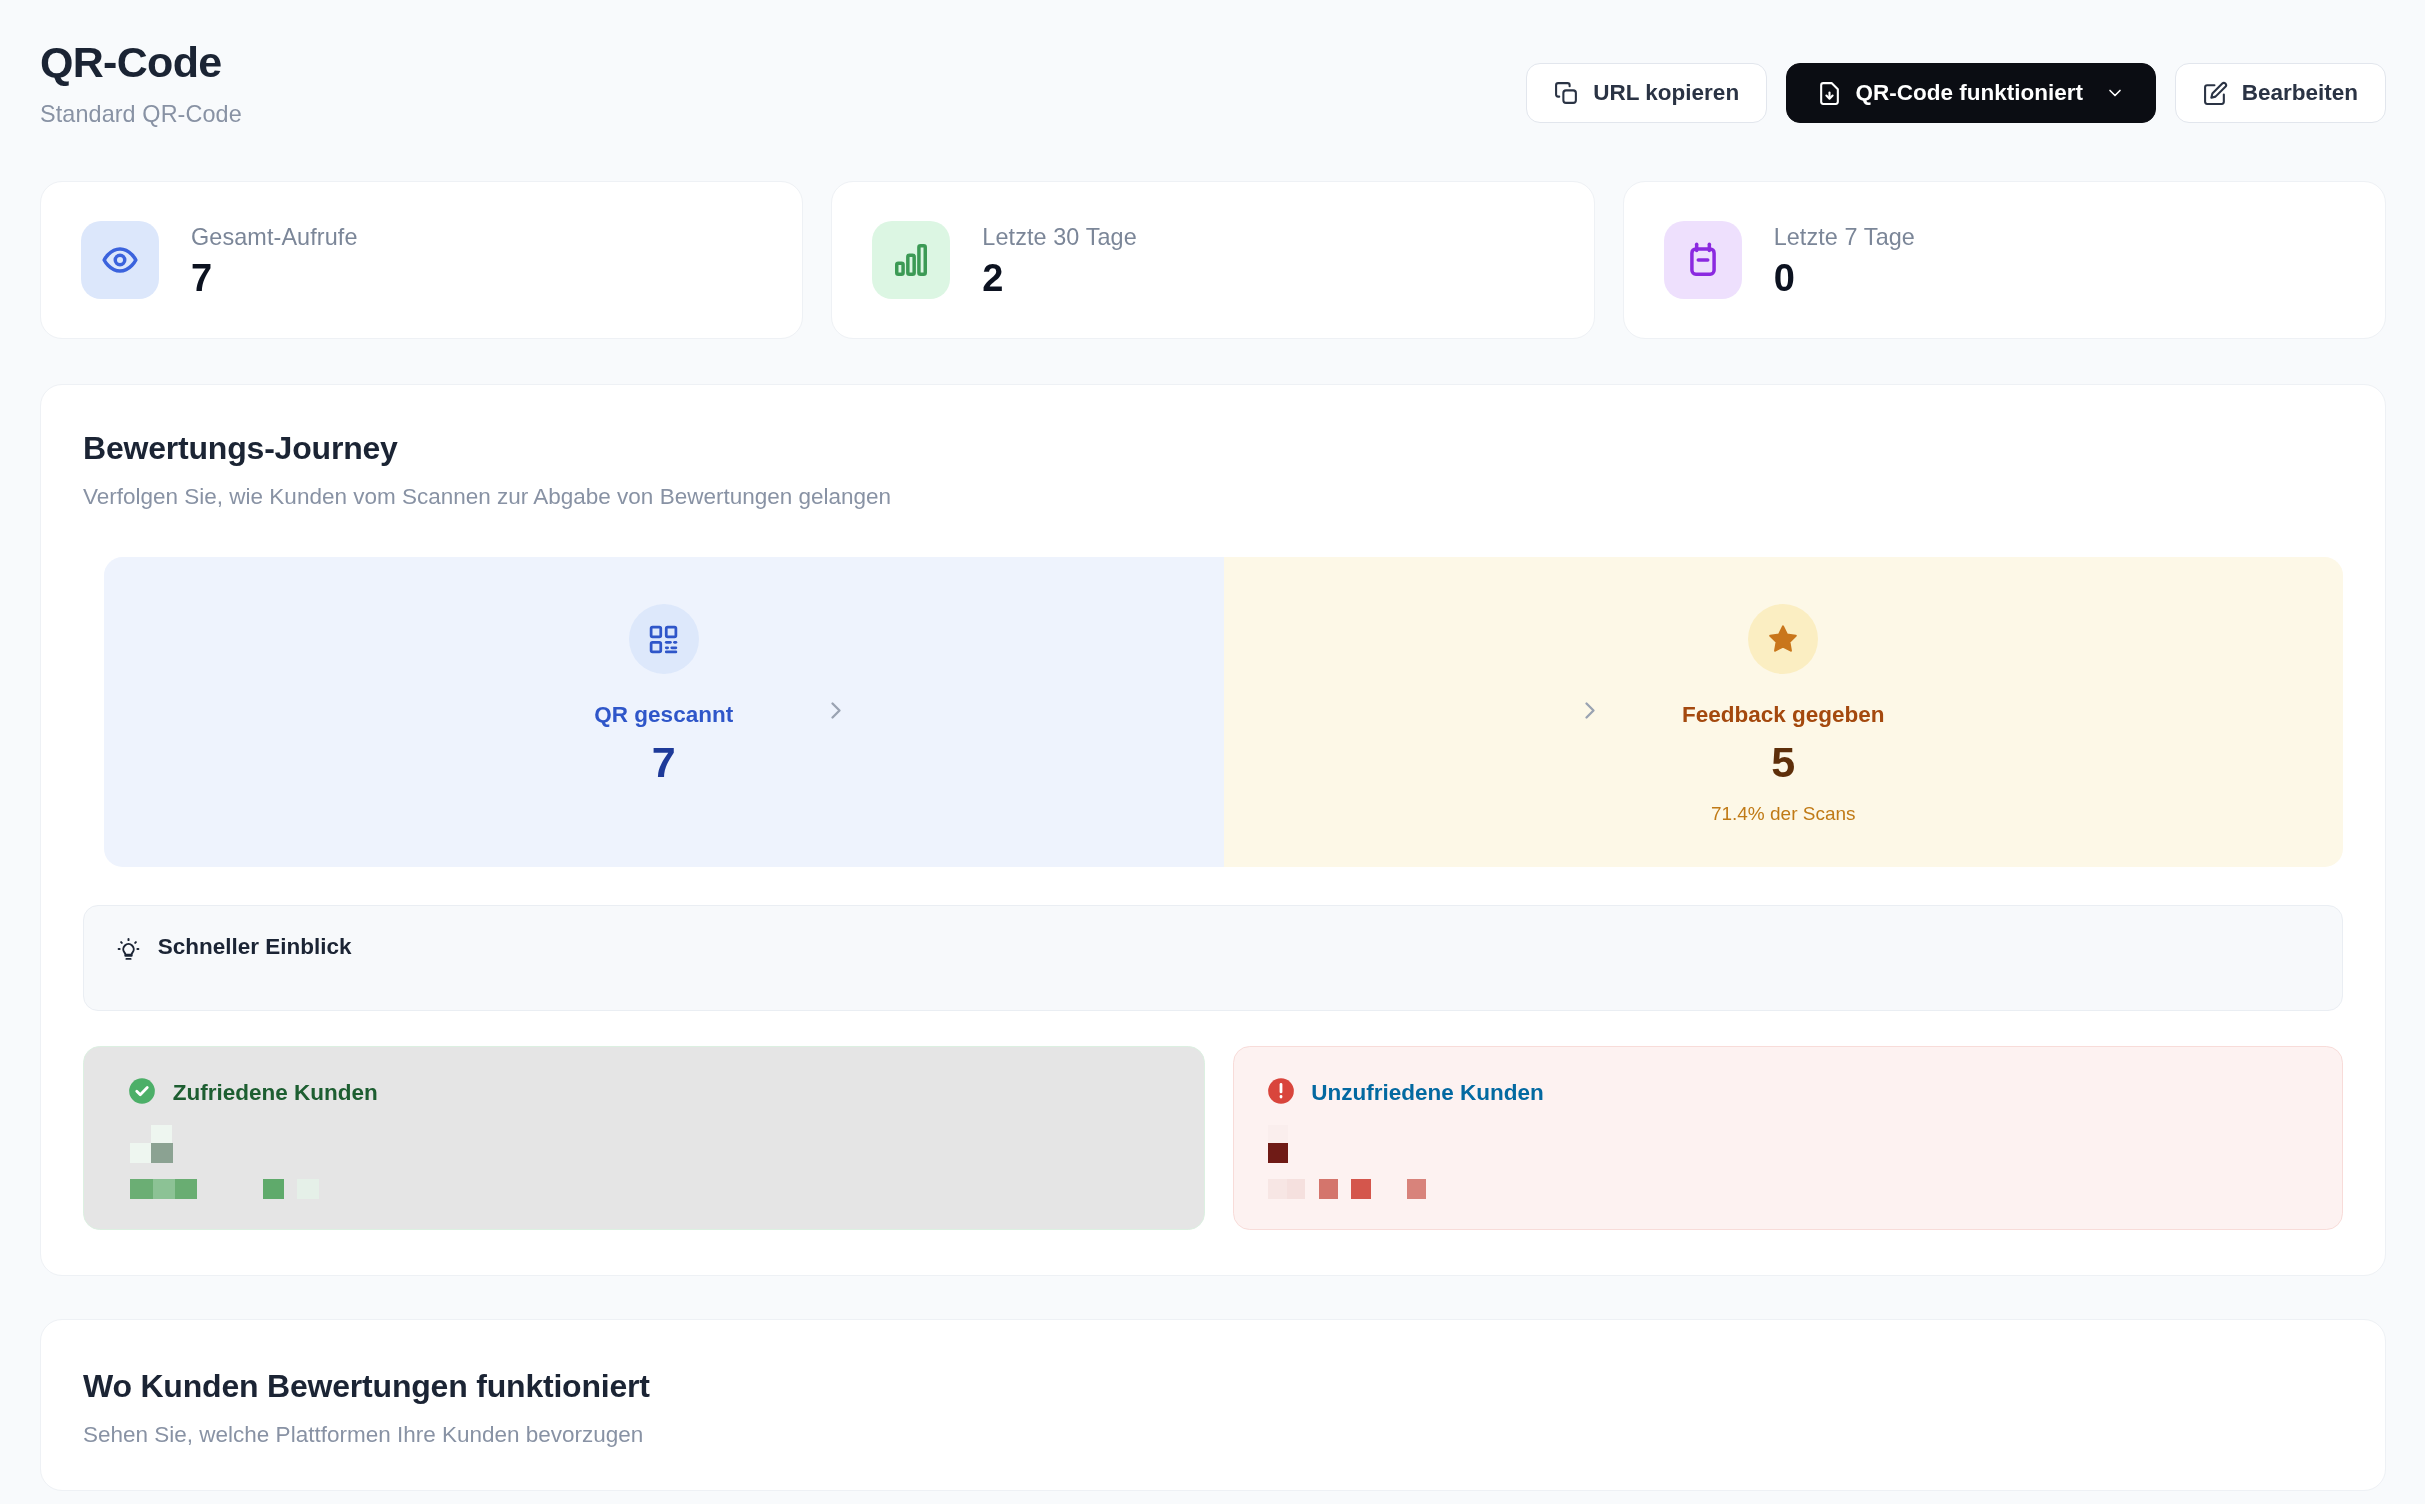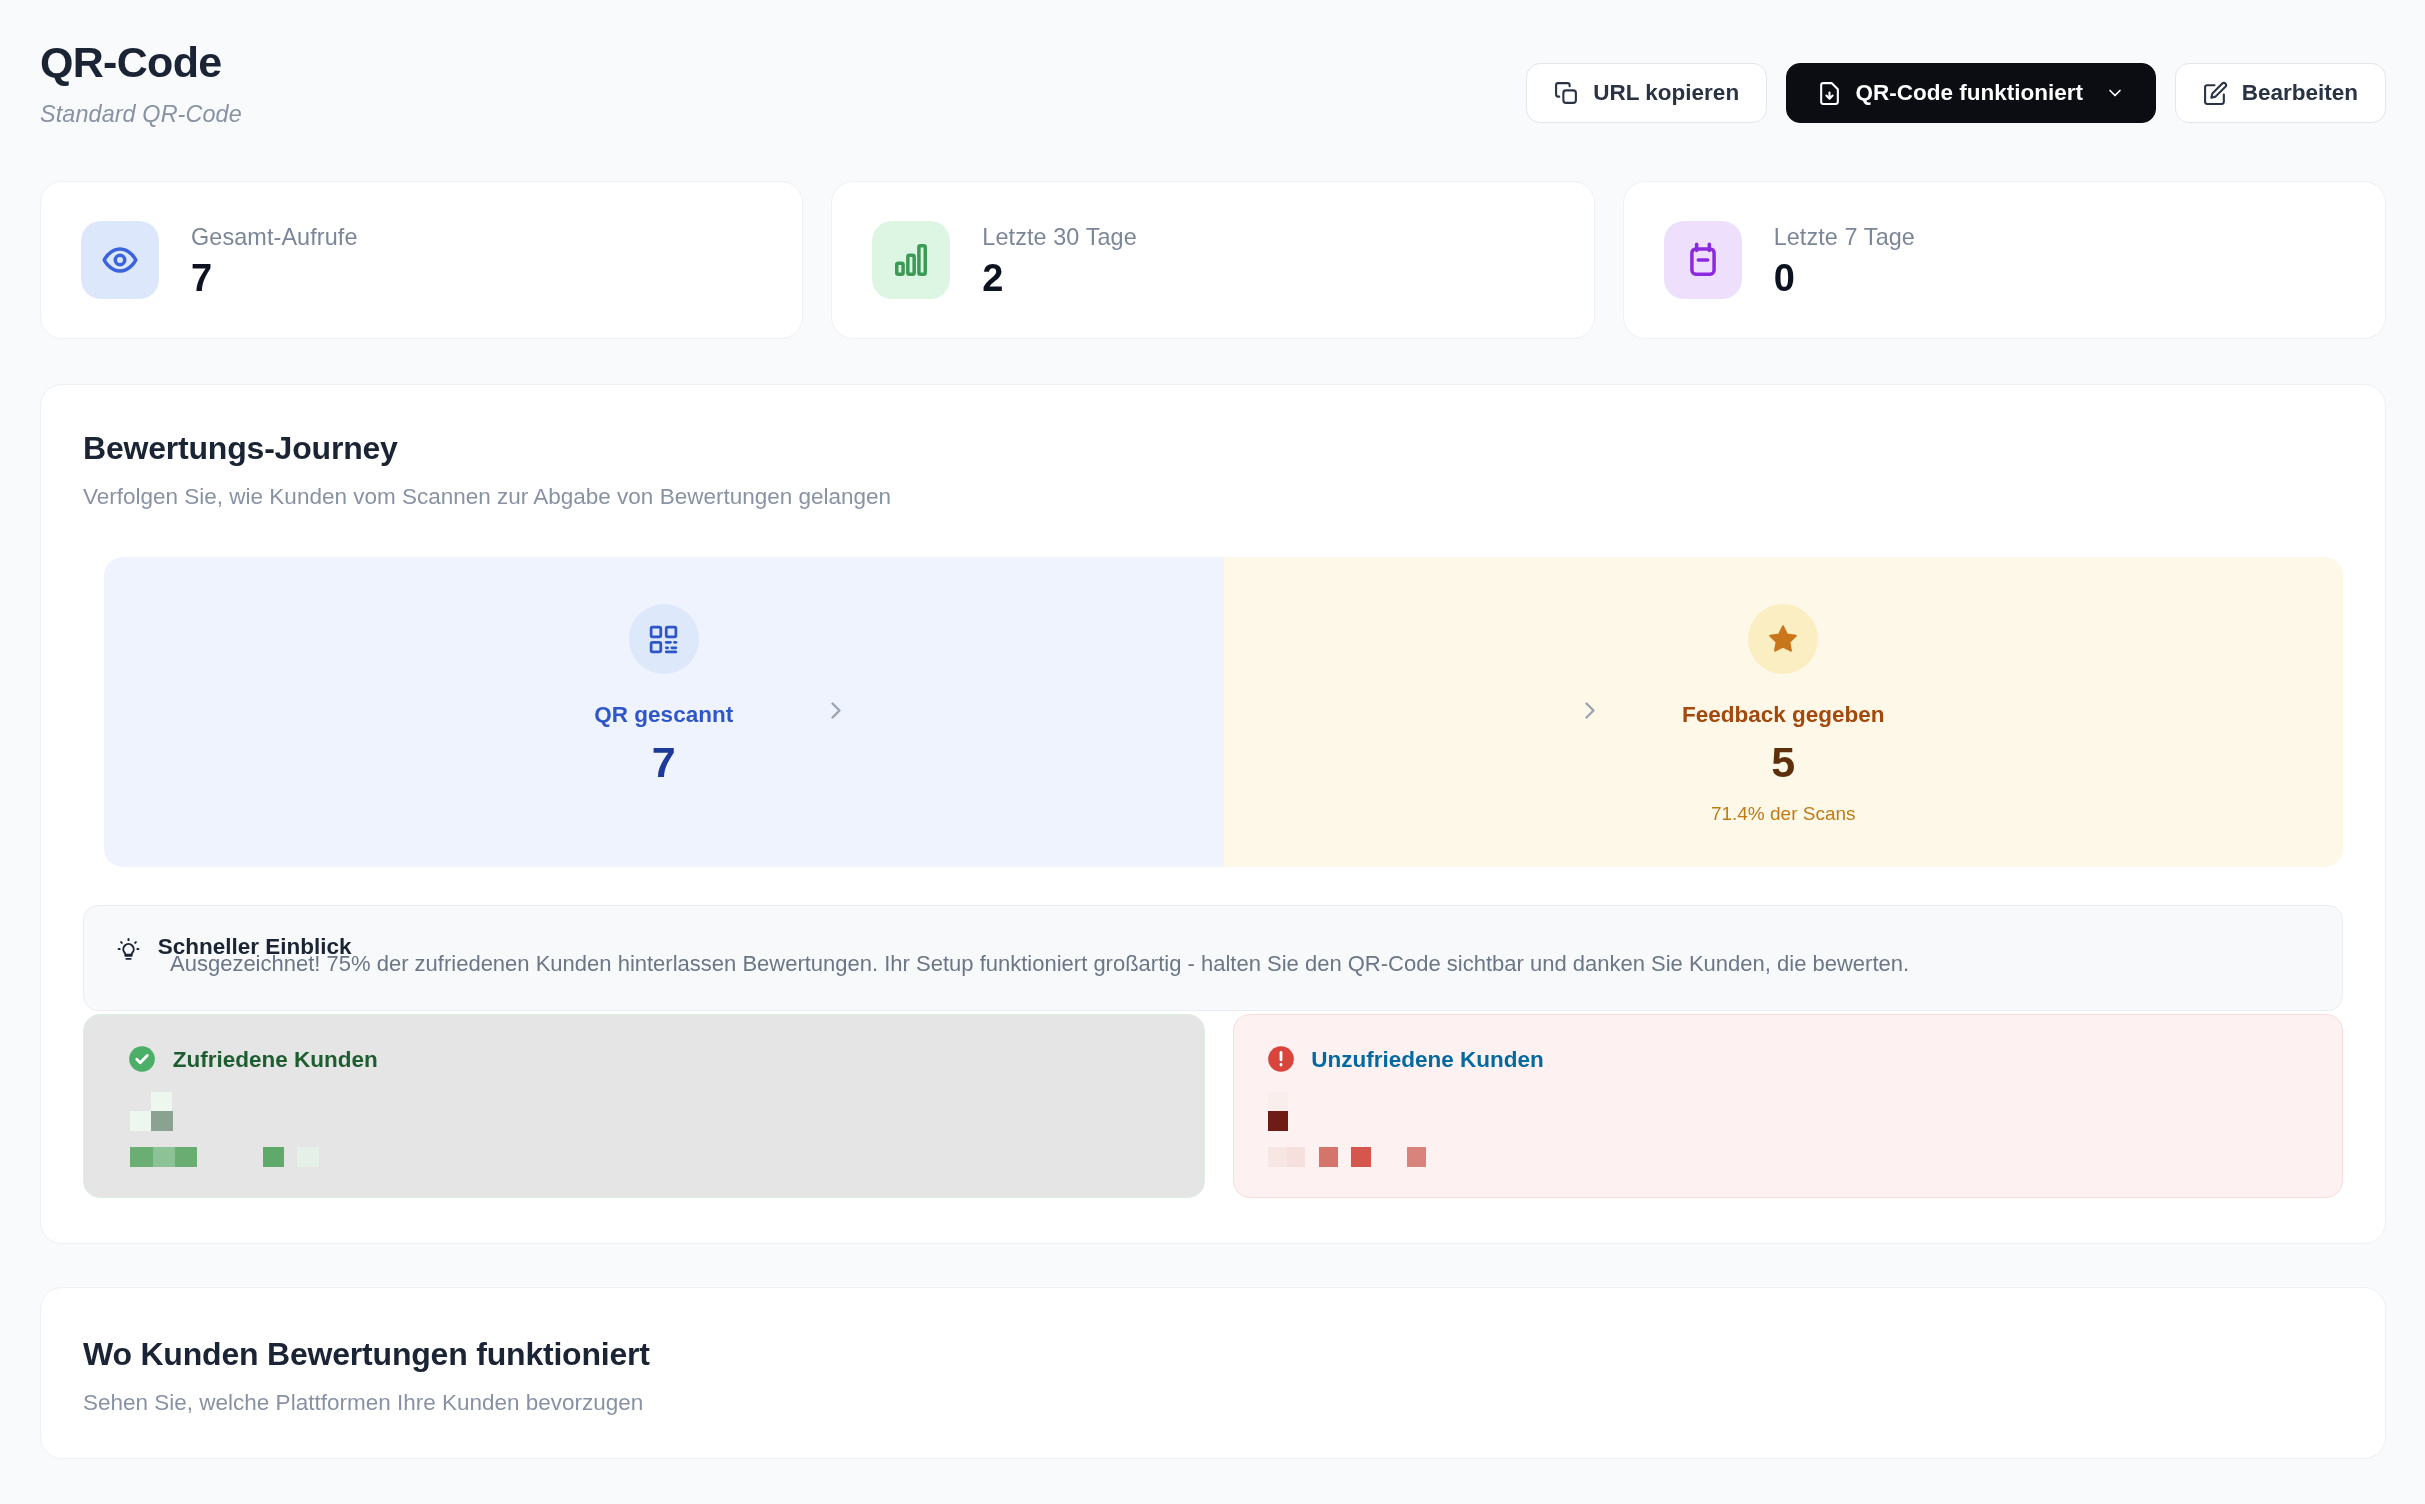--- a/index.html
+++ b/index.html
@@ -25,21 +25,20 @@
     font-weight: bold;
     color: #1b2434;
     letter-spacing: -0.7px;
     line-height: 1.12;
   }
   .page-subtitle {
     font-size: 23.4px;
     color: #8892a4;
     margin-top: 15px;
     letter-spacing: 0.1px;
-    font-style: italic;
   }
   .header-actions {
     display: flex;
     align-items: center;
     gap: 18.4px;
     padding-top: 33px;
   }
   .btn {
     display: inline-flex;
     align-items: center;
@@ -369,23 +368,20 @@
             <path d="M19.1 4.9l-.7.7"></path>
           <path d="M2.5 11.5h1"></path>
             <path d="M20.5 11.5h1"></path>
           <path d="M8.2 15a5 5 0 1 1 7.6 0c-.6.7-.8 1.2-.8 2H9c0-.8-.2-1.3-.8-2Z"></path>
         </svg>
       </span>
       <div class="insight-body">
         <div class="insight-title">Schneller Einblick</div>
       </div>
     </div>
-    <div style="margin-top:-62px; padding-left:87px; position:relative; z-index:2;">
-      <div class="insight-text" style="margin-left:0;">Ausgezeichnet! 75% der zufriedenen Kunden hinterlassen Bewertungen. Ihr Setup funktioniert großartig - halten Sie den QR-Code sichtbar und danken Sie Kunden, die bewerten.</div>
-    </div>
 
     <div class="sentiment-row">
 
       <div class="sent-card sent-good">
         <div class="sent-head">
           <span>
             <svg width="28" height="28" viewBox="0 0 24 24" fill="#4caf68" stroke="#ffffff" stroke-width="2.4" stroke-linecap="round" stroke-linejoin="round">
               <circle cx="12" cy="12" r="11" stroke="none"></circle>
               <path d="m7.5 12.2 3 3 6-6.2"></path>
             </svg>

